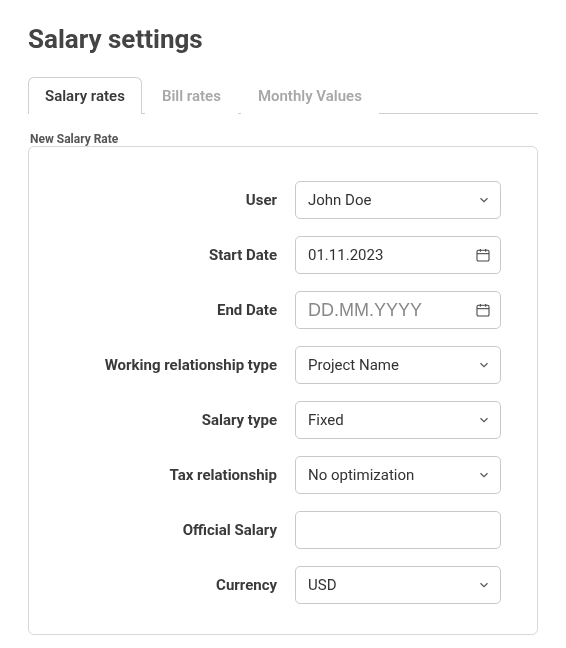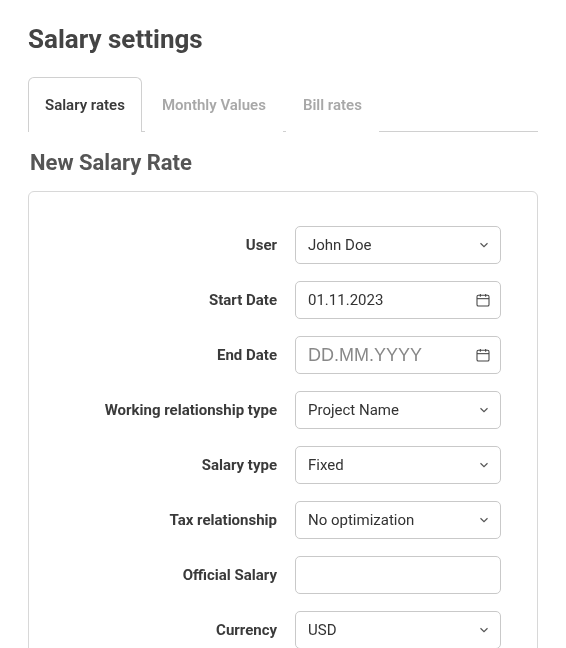--- a/index.html
+++ b/index.html
@@ -16,44 +16,43 @@
     font-weight: 700;
     color: #444;
     margin-bottom: 22px;
   }
   .tabs {
     display: flex;
     border-bottom: 1px solid #d0d0d0;
     margin-bottom: 18px;
   }
   .tab {
-    padding: 18px 16px;
+    padding: 9px 16px;
     font-size: 15px;
     font-weight: 600;
     color: #a8a8a8;
     border: 1px solid transparent;
     border-bottom: none;
     border-top-left-radius: 6px;
     border-top-right-radius: 6px;
     cursor: pointer;
     margin-right: 3px;
     position: relative;
     top: 1px;
     background: #fff;
   }
   .tab.active {
     color: #3a3a3a;
     border-color: #d0d0d0;
     background: #fff;
   }
   .section-title {
-    font-size: 22px;
+    font-size: 12px;
     font-weight: 700;
     color: #555;
-    margin-bottom: 16px;
     margin-left: 2px;
   }
   .form-panel {
     border: 1px solid #d8d8d8;
     border-radius: 6px;
     padding: 34px 36px 30px 36px;
   }
   .row {
     display: flex;
     align-items: center;
@@ -121,22 +120,22 @@
     fill: none;
   }
 </style>
 </head>
 <body>
 
 <h1 class="page-title">Salary settings</h1>
 
 <div class="tabs">
   <div class="tab active">Salary rates</div>
+  <div class="tab">Bill rates</div>
   <div class="tab">Monthly Values</div>
-  <div class="tab">Bill rates</div>
 </div>
 
 <div class="section-title">New Salary Rate</div>
 
 <div class="form-panel">
 
   <div class="row">
     <div class="lbl">User</div>
     <div class="control">
       <div class="field">

